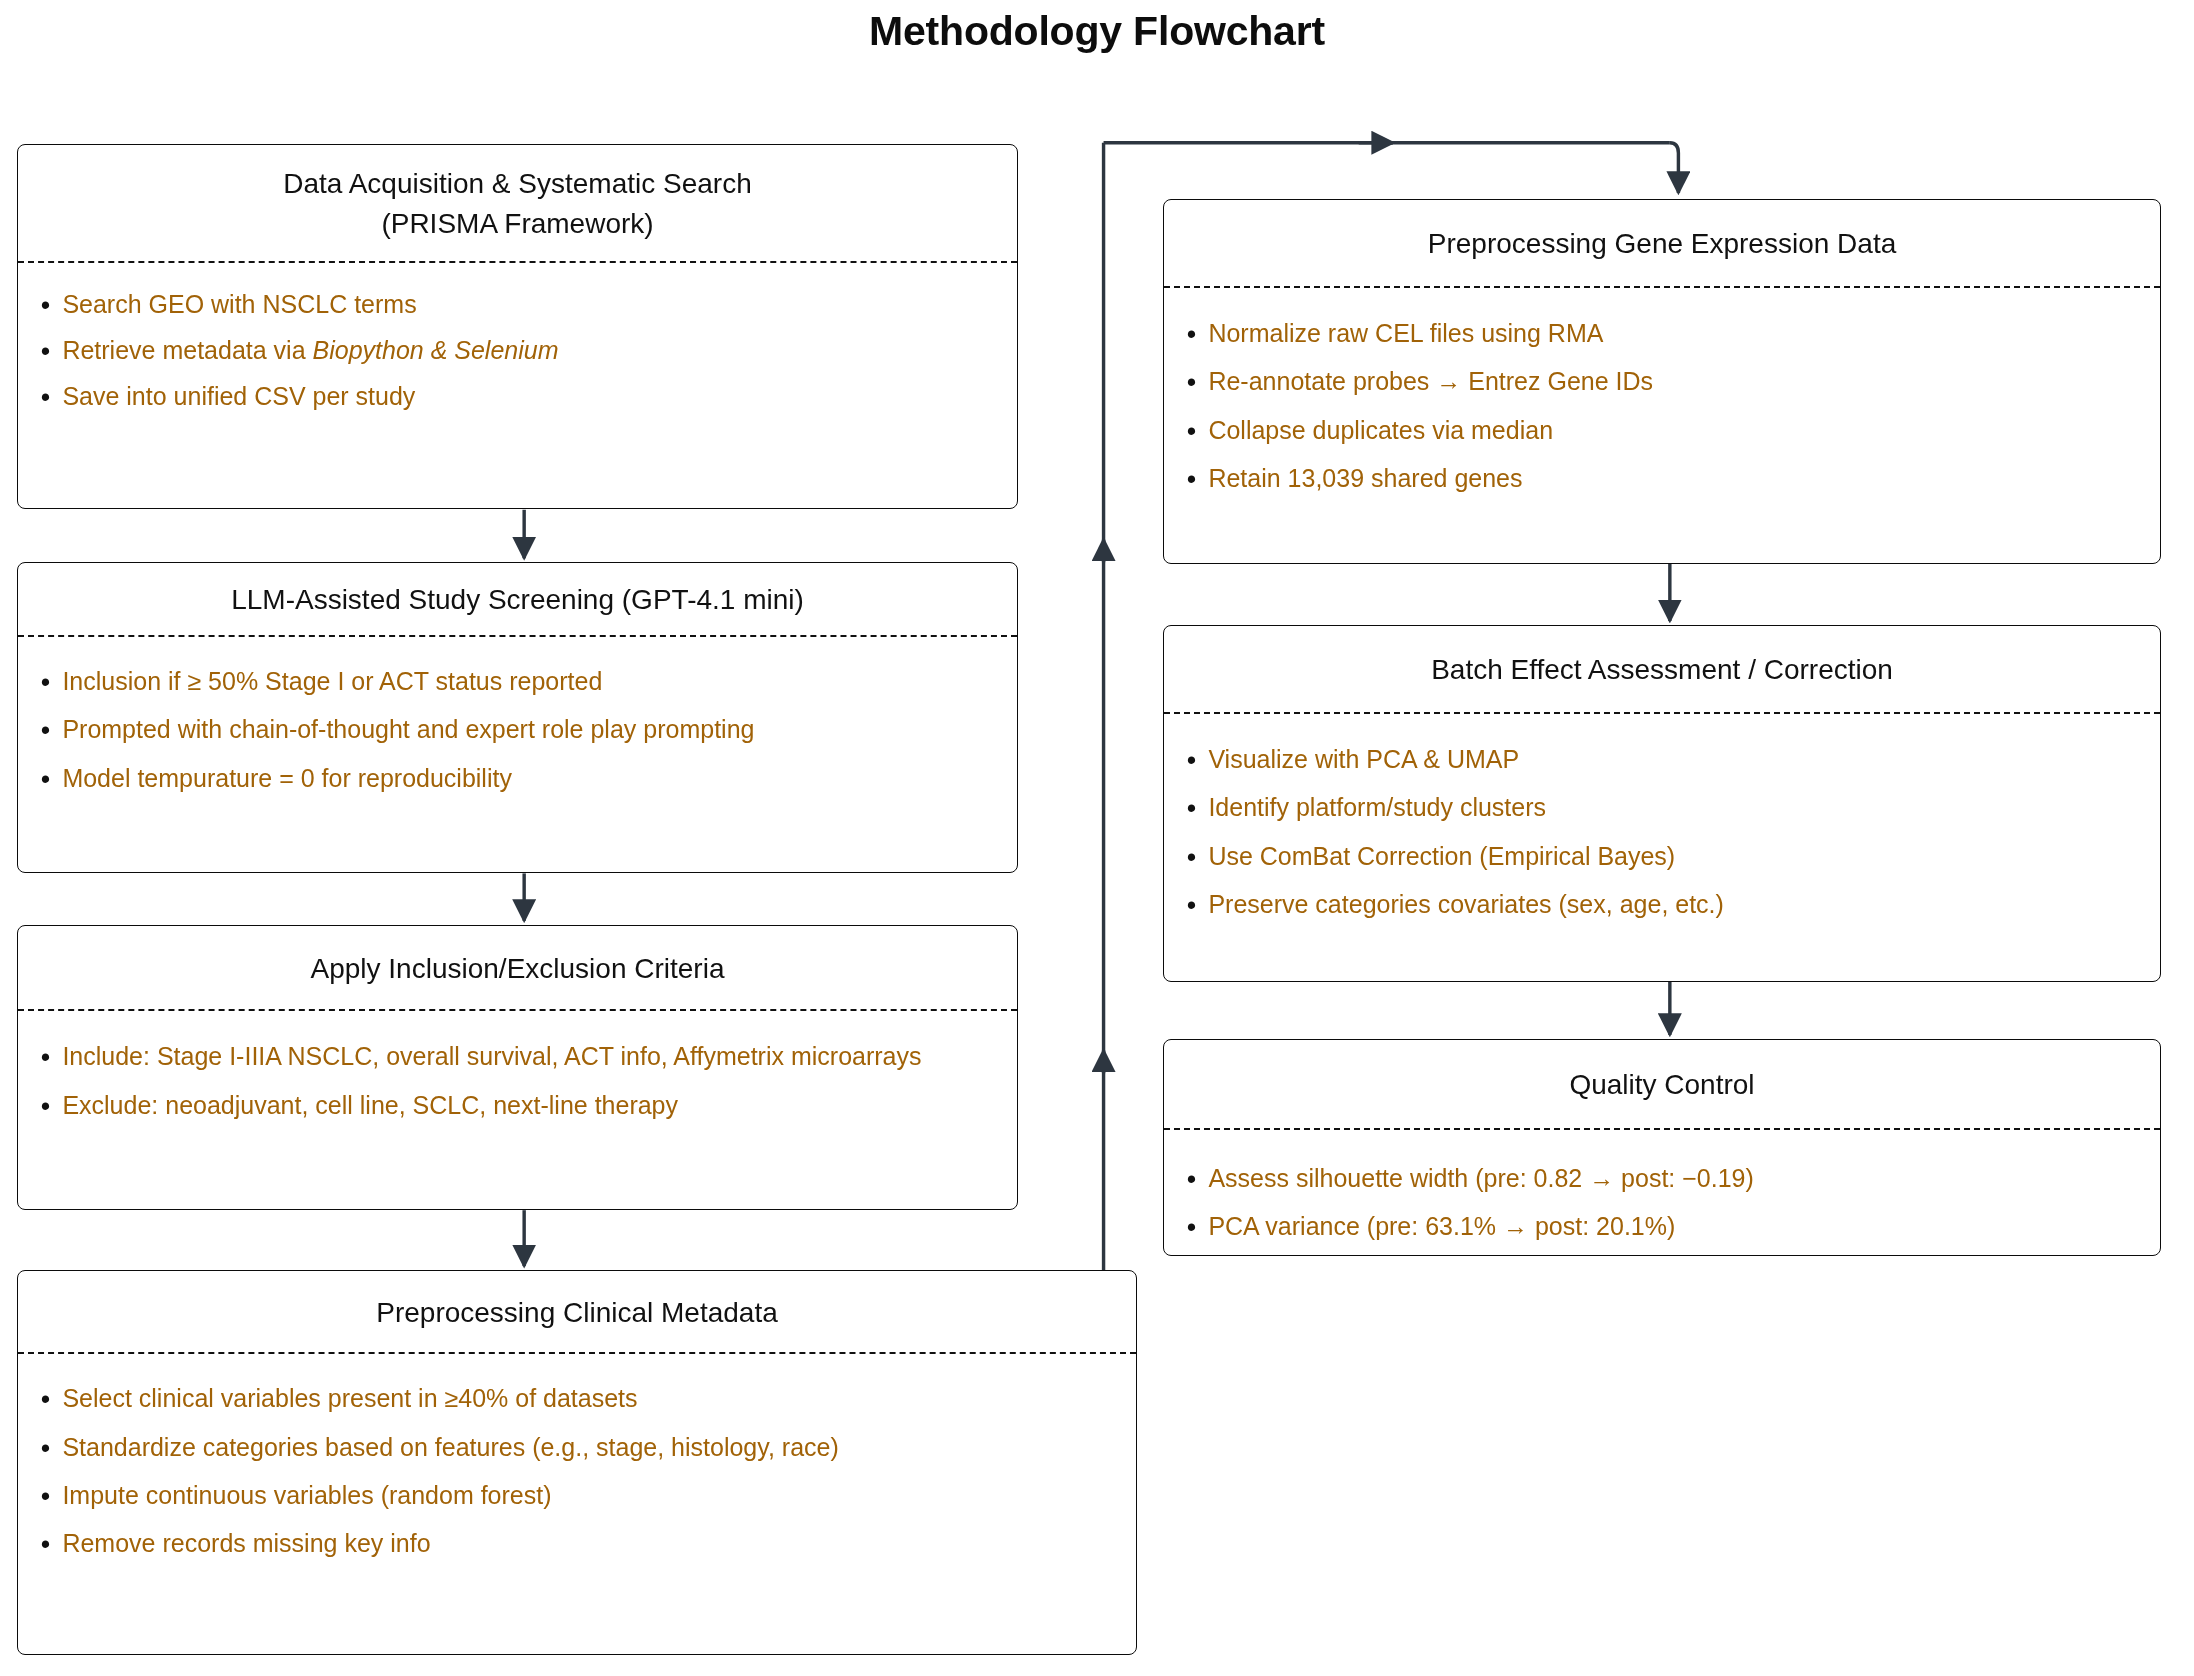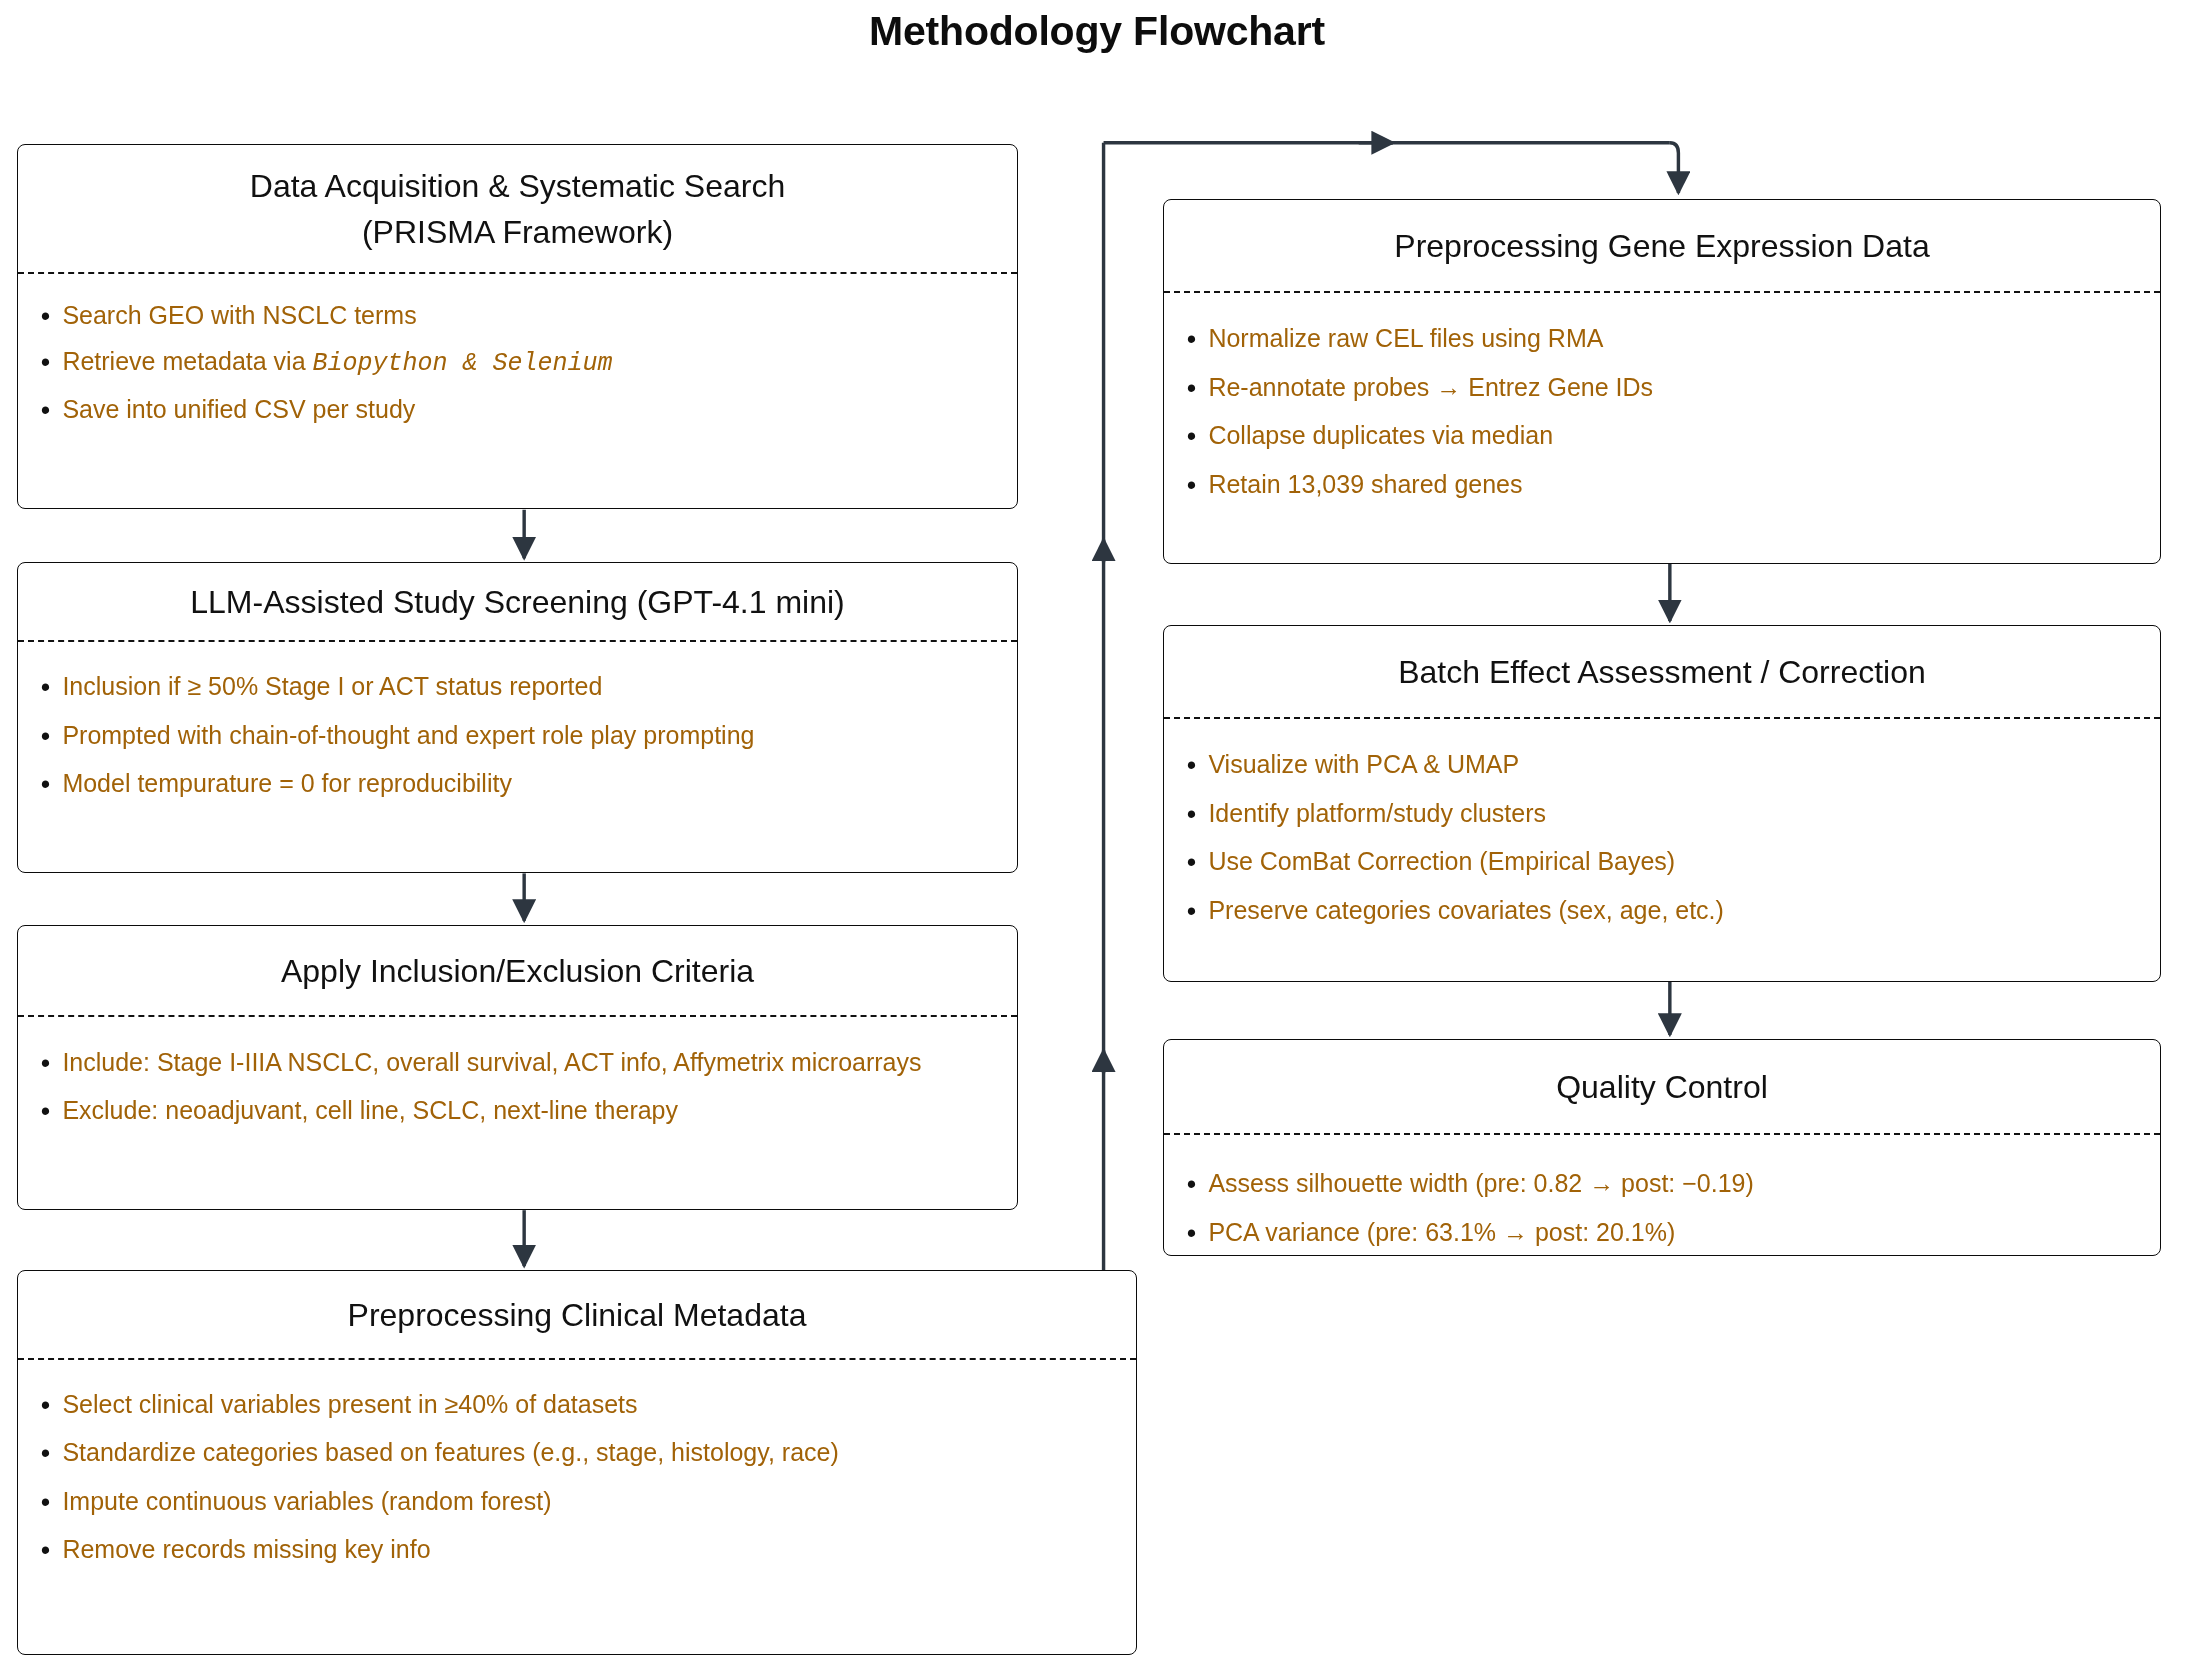--- a/index.html
+++ b/index.html
@@ -42,21 +42,21 @@
   .node-header {
     flex: 0 0 auto;
     display: flex;
     flex-direction: column;
     align-items: center;
     justify-content: center;
     text-align: center;
     padding: 19.4px 17px 17px 17px;
   }
   .node-title-line {
-    font-size: 32px;
+    font-size: 28px;
     line-height: 1.42;
     color: #111111;
     white-space: nowrap;
   }
 
   .node-divider {
     flex: 0 0 auto;
     height: 0;
     border-top: 2.3px dashed #111111;
     margin: 0;
@@ -85,21 +85,21 @@
   .bullet-item:last-child { margin-bottom: 0; }
   .bullet-item::before {
     content: "\2022";
     position: absolute;
     left: 3.4px;
     top: 0;
     font-size: 27px;
     line-height: 1.48;
     color: #111111;
   }
-  .bullet-item em { font-style: italic; font-family: Liberation Mono, monospace; }
+  .bullet-item em { font-style: italic; }
 
   
   #node-data-acquisition      { left: 17px;   top: 144px;  width: 1001px; height: 365px; }
   #node-llm-screening         { left: 17px;   top: 562px;  width: 1001px; height: 311px; }
   #node-inclusion-criteria    { left: 17px;   top: 925px; width: 1001px; height: 285px; }
   #node-clinical-metadata     { left: 17px;   top: 1270px; width: 1120px; height: 385px; }
 
   #node-gene-preprocessing    { left: 1163px; top: 199px;  width: 998px; height: 365px; }
   #node-batch-effect          { left: 1163px; top: 625px; width: 998px; height: 357px; }
   #node-quality-control       { left: 1163px; top: 1039px; width: 998px; height: 217px; }

